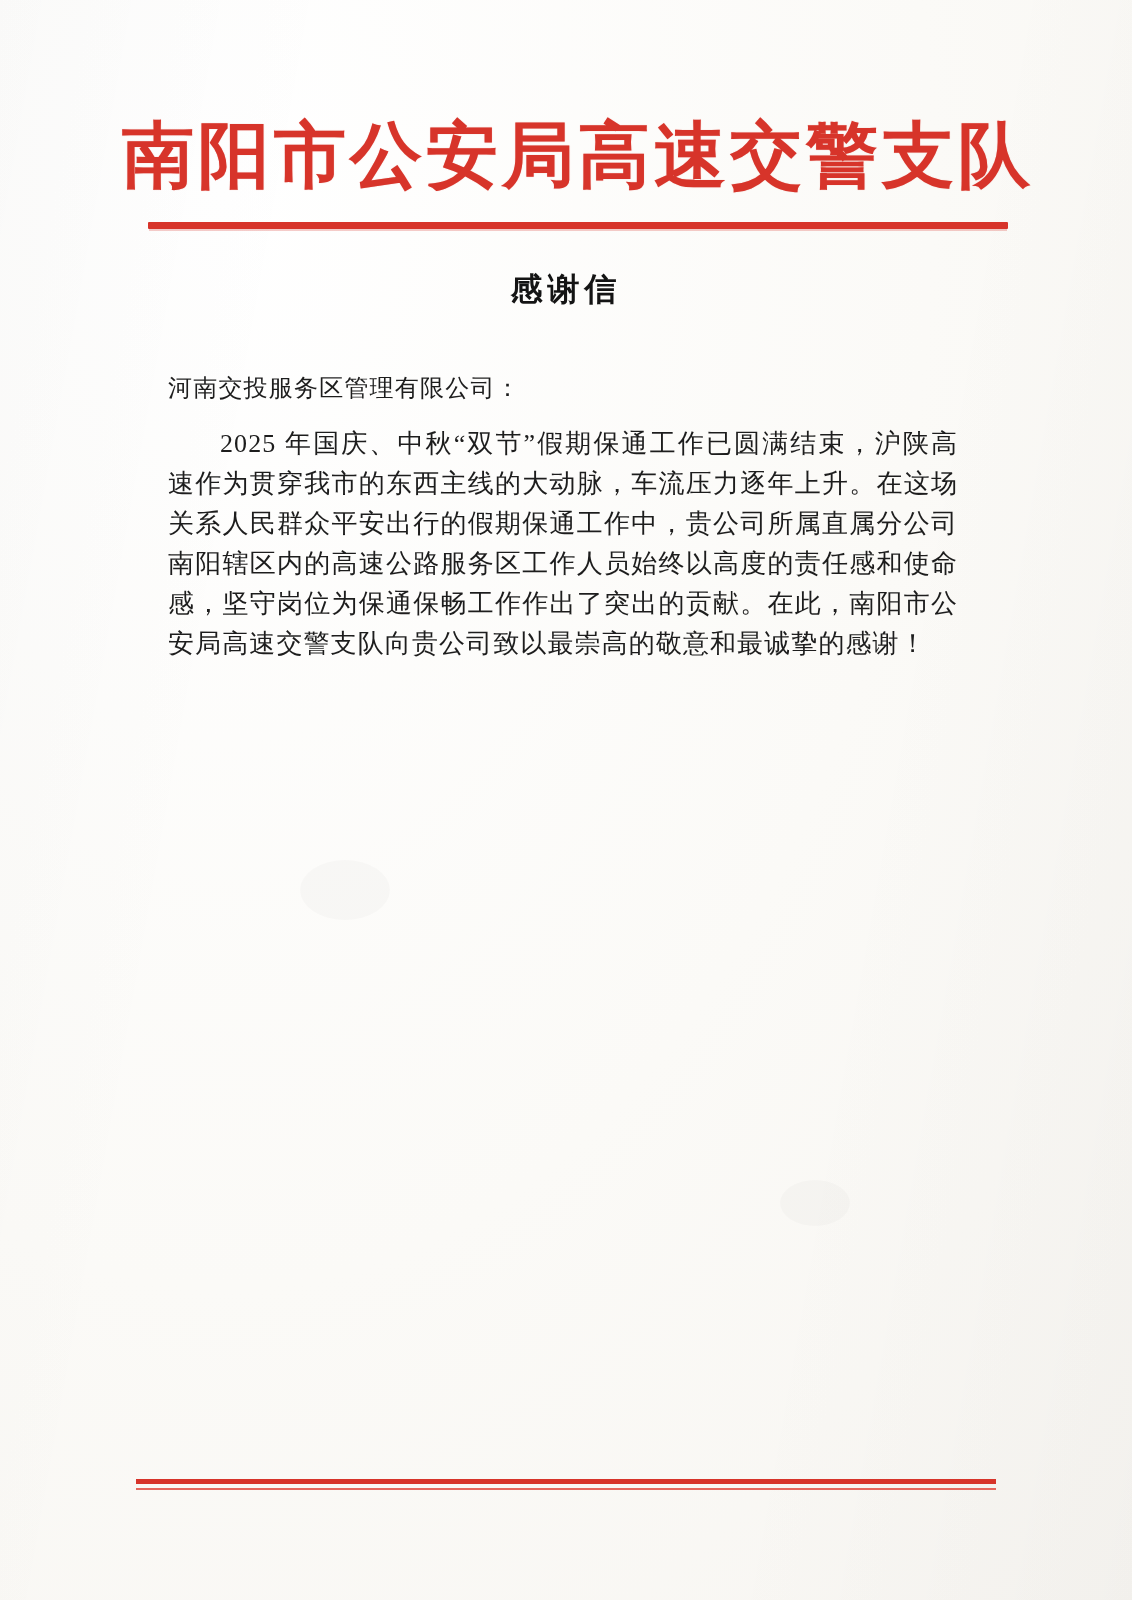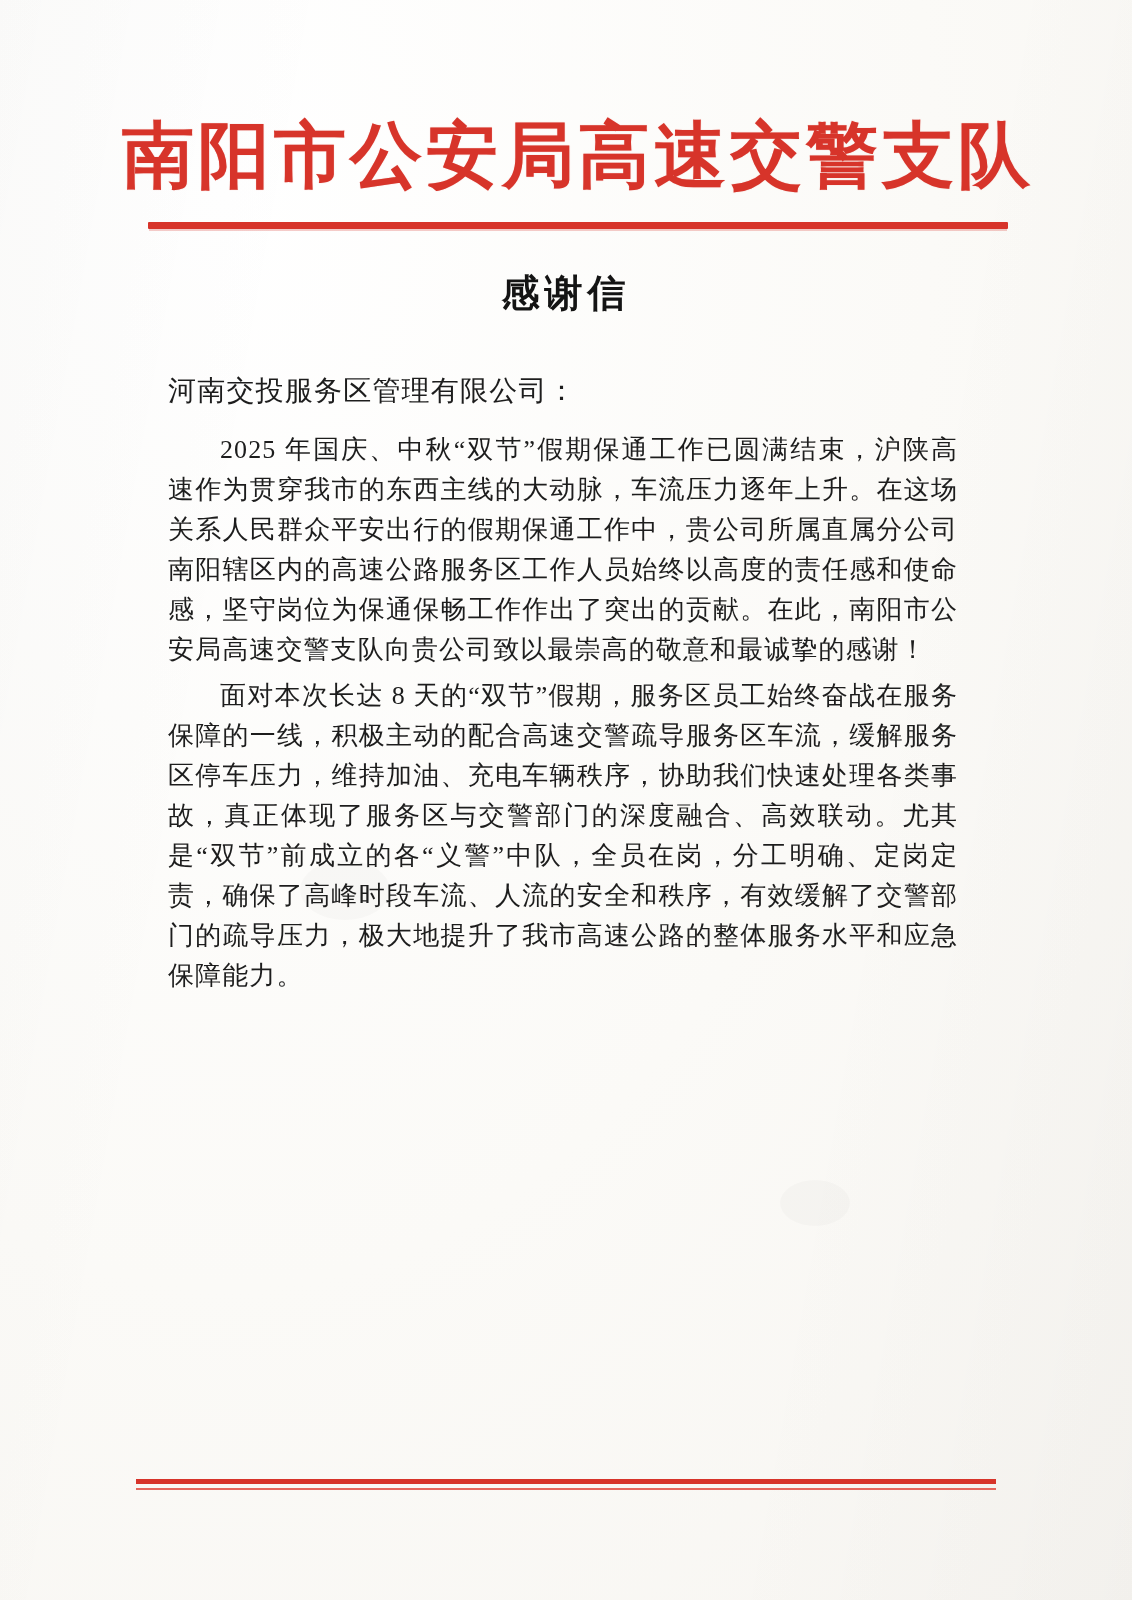--- a/index.html
+++ b/index.html
@@ -60,36 +60,36 @@
     border-radius: 1px;
     box-shadow: 0 3px 0 -1px rgba(215,52,42,0.25);
   }
 
   .doc-subject {
     position: absolute;
     top: 268px;
     left: 0;
     width: 100%;
     text-align: center;
-    font-size: 38px;
+    font-size: 32px;
     font-weight: bold;
     letter-spacing: 5px;
     color: #141414;
     font-family: "Liberation Serif", "DejaVu Serif", serif;
   }
 
   .doc-body {
     position: absolute;
     top: 372px;
     left: 168px;
     width: 790px;
   }
 
   .salutation {
-    font-size: 28px;
+    font-size: 24px;
     line-height: 1.35;
     letter-spacing: 1.2px;
     color: #1d1d1d;
     margin-bottom: 20px;
   }
 
   .para {
     font-size: 26px;
     line-height: 40px;
     letter-spacing: 1.1px;
@@ -137,18 +137,17 @@
   <div class="doc-header">
     <div class="letterhead-title">南阳市公安局高速交警支队</div>
     <div class="letterhead-rule"></div>
   </div>
 
   <div class="doc-subject">感谢信</div>
 
   <div class="doc-body">
     <div class="salutation">河南交投服务区管理有限公司：</div>
     <p class="para">2025 年国庆、中秋“双节”假期保通工作已圆满结束，沪陕高速作为贯穿我市的东西主线的大动脉，车流压力逐年上升。在这场关系人民群众平安出行的假期保通工作中，贵公司所属直属分公司南阳辖区内的高速公路服务区工作人员始终以高度的责任感和使命感，坚守岗位为保通保畅工作作出了突出的贡献。在此，南阳市公安局高速交警支队向贵公司致以最崇高的敬意和最诚挚的感谢！</p>
-    <p class="para">面对本次长达 8 天的“双节”假期，服务区员工始终奋战在服务保障的一线，积极主动的配合高速交警疏导服务区车流，缓解服务区停车压力，维持加油、充电车辆秩序，协助我们快速处理各类事故，真正体现了服务区与交警部门的深度融合、高效联动。尤其是“双节”前成立的各“义警”中队，全员在岗，分工明确、定岗定责，确保了高峰时段车流、人流的安全和秩序，有效缓解了交警部门的疏导压力，极大地提升了我市高速公路的整体服务水平和应急保障能力。</p>
   </div>
 
   <div class="footer-rule"></div>
 
 </div>
 
 </body></html>

